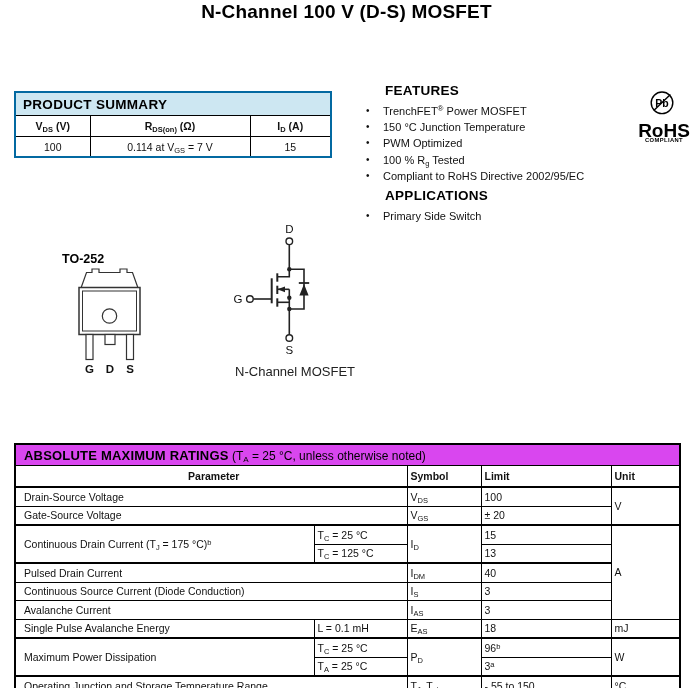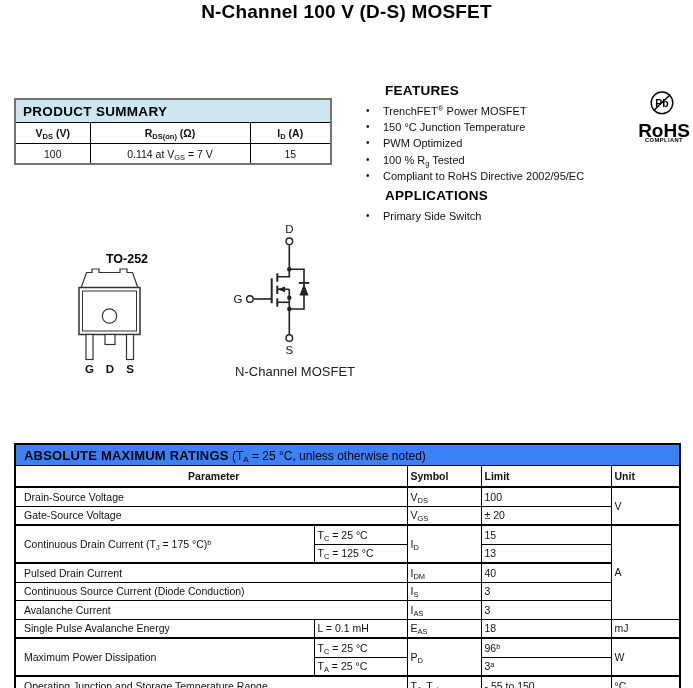--- a/index.html
+++ b/index.html
@@ -9,22 +9,22 @@
   }
   .page-title {
     position:absolute; top:1px; left:0; width:693px; text-align:center;
     font-size:19px; font-weight:bold; letter-spacing:0.2px; color:#000;
   }
   sub.sm { font-size:7.5px; vertical-align:-2px; line-height:0; }
   sup.sm { font-size:7.5px; vertical-align:3px; line-height:0; }
 
   
   table.ps {
-    position:absolute; left:14px; top:98px; width:316px;
-    border-collapse:collapse; border:2px solid #737373; table-layout:fixed;
+    position:absolute; left:14px; top:91px; width:316px;
+    border-collapse:collapse; border:2px solid #0369a1; table-layout:fixed;
   }
   table.ps td { border:1px solid #000; font-size:10.5px; text-align:center; vertical-align:middle; padding:0 3px; }
   table.ps tr.t td {
     background:#cde7f2; text-align:left; font-weight:bold; font-size:13.5px;
     letter-spacing:0.3px; height:22px; padding-left:7px; color:#000;
   }
   table.ps tr.h td { font-weight:bold; height:20px;margin-top:20px; }
   table.ps tr.v td { height:19px; }
 
   
@@ -35,34 +35,34 @@
   ul.blist li { font-size:11px; line-height:16.2px; padding-left:22px; position:relative; }
   ul.blist li .blt { position:absolute; left:5px; top:0; font-size:10px; }
   ul.blist li sup.sm { font-size:8px; vertical-align:4px; }
 
   
   .rohs { position:absolute; left:638px; top:88px; width:52px; text-align:center; color:#000; }
   .rohs .name { font-size:19px; font-weight:bold; margin-top:3px; line-height:13px; }
   .rohs .comp { font-size:5.8px; font-weight:bold; letter-spacing:0.4px; line-height:7px; }
 
   
-  .pkg-label { position:absolute; left:62px; top:252px; width:130px; text-align:center;
+  .pkg-label { position:absolute; left:62px; top:252px; width:130px; 
                font-size:12.5px; font-weight:bold; color:#000; }
   .pkg-svg { position:absolute; left:62px; top:266px; }
   .sym-svg { position:absolute; left:225px; top:218px; }
   .sym-caption { position:absolute; left:225px; top:364px; width:130px; text-align:right; font-size:13px; color:#222; }
 
   
   table.amr {
     position:absolute; left:14px; top:443px; width:665px;
     border-collapse:collapse; border:2px solid #000; table-layout:fixed;
   }
   table.amr td { border:1px solid #000; font-size:10.5px; vertical-align:middle; padding:0 3px; }
   table.amr tr.t td {
-    background:#3b82f6; height:20px; padding-left:8px; color:#000;
+    background:#d946ef; height:20px; padding-left:8px; color:#000;
   }
   table.amr tr.t .tb { font-weight:bold; font-size:13px; letter-spacing:0.2px; }
   table.amr tr.t .tn { font-size:12px; }
   table.amr tr.t sub.sm { font-size:8px; }
   table.amr tr.h td { font-weight:bold; height:20px; border-bottom-width:2px; }
   table.amr tr.h td.p { text-align:center; }
   table.amr td.p { text-align:left; padding-left:8px; }
   table.amr td.c { text-align:left; }
   table.amr tbody td { height:17.5px; }
   table.amr td.gb { border-bottom-width:2px; }

